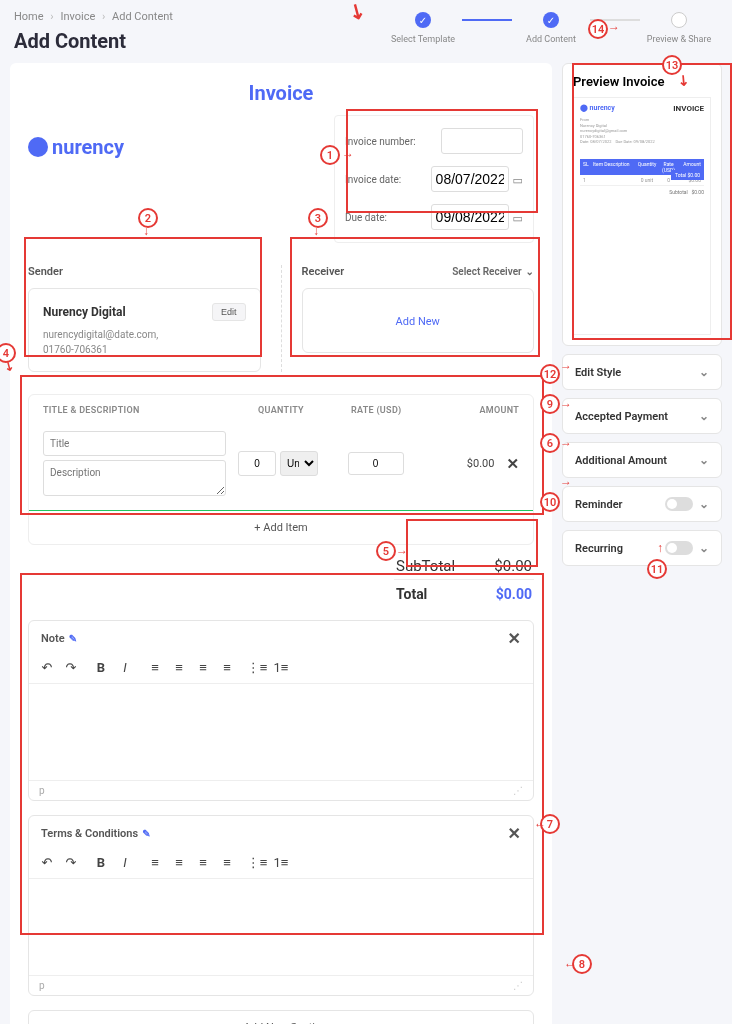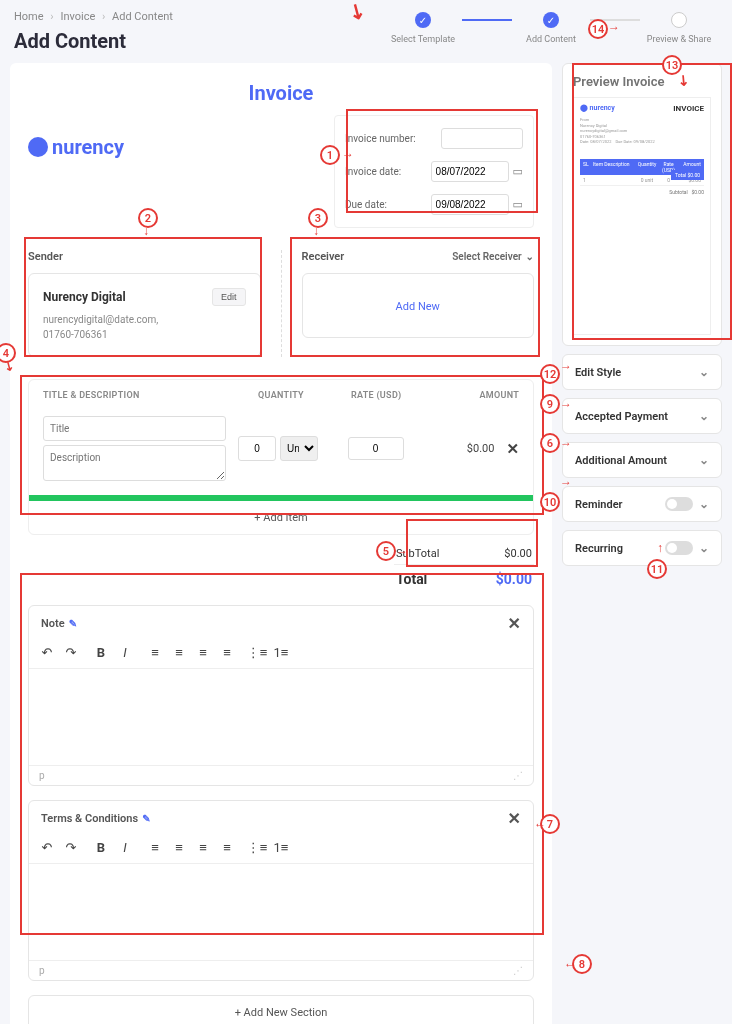--- a/index.html
+++ b/index.html
@@ -20,21 +20,21 @@
 .save-btn { background: #4f6af5; color: #fff; border: none; padding: 8px 14px; border-radius: 4px; font-size: 11px; font-weight: 600; cursor: pointer; display: flex; align-items: center; gap: 4px; }
 .callout { position: absolute; width: 20px; height: 20px; border: 2px solid #e53935; border-radius: 50%; color: #e53935; font-size: 11px; display: flex; align-items: center; justify-content: center; font-weight: 600; background: #fff; z-index: 10; }
 .main-wrap { display: flex; gap: 10px; padding: 0 10px 10px; position: relative; }
 .main-card { background: #fff; border-radius: 6px; padding: 18px; flex: 1; position: relative; }
 .side-panel { width: 160px; display: flex; flex-direction: column; gap: 8px; }
 .inv-title { color: #4f6af5; font-size: 20px; font-weight: 700; text-align: center; margin-bottom: 10px; }
 .logo { display: flex; align-items: center; gap: 4px; color: #4f6af5; font-size: 20px; font-weight: 700; margin-top: 20px; }
 .logo-icon { width: 20px; height: 20px; border-radius: 50%; background: #4f6af5; position: relative; }
 .meta-table { border: 1px solid #eee; border-radius: 4px; padding: 6px 10px; margin-left: auto; width: 200px; }
 .meta-row { display: flex; align-items: center; justify-content: space-between; font-size: 10px; color: #666; padding: 6px 0; }
-.meta-row input { width: 78px; font-size: 10px; padding: 4px; border: 1px solid #ddd; border-radius: 3px; }
+.meta-row input { width: 78px; font-size: 14px; padding: 4px; border: 1px solid #ddd; border-radius: 3px; text-align: right; }
 .redbox { position: absolute; border: 2px solid #e53935; pointer-events: none; z-index: 5; }
 .two-col { display: flex; gap: 20px; margin-top: 22px; }
 .col { flex: 1; }
 .col-title { font-size: 11px; font-weight: 600; color: #555; margin-bottom: 10px; display: flex; justify-content: space-between; align-items: center; }
 .sender-card { border: 1px solid #e5e5e5; border-radius: 6px; padding: 14px; background: #fff; }
 .sender-name { font-weight: 700; font-size: 12px; margin-bottom: 6px; display: flex; justify-content: space-between; align-items: center; }
 .edit-btn { background: #f5f5f7; border: 1px solid #e5e5e5; font-size: 9px; padding: 3px 8px; border-radius: 3px; cursor: pointer; color:#555; }
 .sender-meta { font-size: 10px; color: #888; line-height: 1.5; }
 .select-receiver { font-size: 10px; color: #666; display: flex; align-items: center; gap: 4px; cursor: pointer; }
 .receiver-box { border: 1px solid #e5e5e5; border-radius: 6px; padding: 24px; text-align: center; background:#fff; }
@@ -48,40 +48,40 @@
 .col-a { flex: 1; text-align: right; }
 .item-row { display: flex; align-items: center; padding: 6px 14px 14px; gap: 6px; justify-content: flex-end; }
 .td-inputs { flex: 2; display: flex; flex-direction: column; gap: 4px; }
 .td-inputs input, .td-inputs textarea { border: 1px solid #ddd; border-radius: 3px; padding: 6px; font-size: 10px; font-family: inherit; resize: vertical; color:#666; }
 .qty-group { flex: 1; display: flex; gap: 4px; justify-content: center; }
 .qty-group input, .qty-group select { width: 38px; border: 1px solid #ddd; border-radius: 3px; padding: 5px 2px; font-size: 10px; text-align: center; }
 .rate-input { flex: 1; text-align: center; }
 .rate-input input { width: 56px; border: 1px solid #ddd; border-radius: 3px; padding: 5px; font-size: 10px; text-align: center; }
 .amount-cell { flex: 1; text-align: right; font-size: 11px; color: #444; display: flex; justify-content: flex-end; align-items: center; gap: 12px; }
 .remove-x { font-size: 15px; color: #444; cursor: pointer; font-weight: 600; }
-.add-item { text-align: center; font-size: 11px; padding: 10px; border-top: 6px solid #22c55e; cursor: pointer; color: #555; }
+.add-item { text-align: center; font-size: 11px; padding: 10px; border-top: 1px solid #22c55e; cursor: pointer; color: #555; }
 .totals { margin-top: 8px; margin-left: auto; width: 140px; }
-.totals-row { display: flex; justify-content: space-between; font-size: 11px; padding: 4px 2px; }
+.totals-row { display: flex; justify-content: space-between; font-size: 15px; padding: 4px 2px; }
 .totals-row.total { font-weight: 700; font-size: 14px; color: #4f6af5; border-top: 1px solid #eee; padding-top: 6px; }
 .totals-row.total .lbl { color: #333; }
 .editor-block { border: 1px solid #e5e5e5; border-radius: 6px; margin-top: 14px; }
 .editor-title { display: flex; justify-content: space-between; align-items: center; padding: 8px 12px; font-size: 11px; font-weight: 600; color: #555; }
 .editor-title .close { font-size: 16px; cursor: pointer; color: #555; font-weight:600; }
 .toolbar { display: flex; gap: 14px; padding: 4px 10px 8px; align-items: center; color: #444; border-bottom: 1px solid #eee; }
 .tb-group { display: flex; gap: 8px; }
 .tb-btn { cursor: pointer; font-size: 13px; display: inline-flex; width:16px; justify-content:center; }
 .editor-body { min-height: 96px; padding: 8px; }
 .editor-footer { font-size: 10px; color: #aaa; padding: 4px 10px; border-top: 1px solid #eee; display: flex; justify-content: space-between; }
 .add-section { border: 1px solid #e5e5e5; border-radius: 6px; padding: 10px; text-align: center; font-size: 11px; color: #555; margin-top: 14px; cursor: pointer; }
 .side-box { background: #fff; border: 1px solid #e5e5e5; border-radius: 6px; padding: 10px 12px; font-size: 11px; color: #333; font-weight: 600; display: flex; justify-content: space-between; align-items: center; cursor: pointer; }
 .chev { color: #888; font-size: 12px; }
 .toggle { width: 28px; height: 14px; background: #ddd; border-radius: 8px; position: relative; }
 .toggle::after { content: ""; position: absolute; left: 2px; top: 2px; width: 10px; height: 10px; background: #fff; border-radius: 50%; }
 .preview-card { background: #fff; border: 1px solid #e5e5e5; border-radius: 6px; padding: 10px; }
-.preview-title { font-size: 13px; font-weight: 600; margin-bottom: 8px; color: #737373; }
+.preview-title { font-size: 13px; font-weight: 600; margin-bottom: 8px; color: #000000; }
 .mini-invoice { border: 1px solid #eee; font-size: 6px; padding: 6px; height: 238px; position: relative; background:#fff; }
 .mini-logo { color: #4f6af5; font-weight: 700; font-size: 7px; }
 .mini-head { display: flex; justify-content: space-between; }
 .mini-title { font-weight: 700; font-size: 8px; }
 .mini-bar { background: #4f6af5; color: #fff; display: flex; font-size: 5px; padding: 2px 3px; margin-top: 14px; }
 .mini-bar span:nth-child(1){flex:0 0 10px;} .mini-bar span:nth-child(2){flex:2;} .mini-bar span:nth-child(3){flex:1;text-align:center;} .mini-bar span:nth-child(4){flex:1;text-align:center;} .mini-bar span:nth-child(5){flex:1;text-align:right;}
 .mini-row { display: flex; font-size: 5px; padding: 2px 3px; border-bottom:1px solid #f0f0f0; color:#999; }
 .mini-row span:nth-child(1){flex:0 0 10px;} .mini-row span:nth-child(2){flex:2;} .mini-row span:nth-child(3){flex:1;text-align:center;} .mini-row span:nth-child(4){flex:1;text-align:center;} .mini-row span:nth-child(5){flex:1;text-align:right;}
 .mini-total { position: absolute; right: 6px; top: 72px; background:#4f6af5; color:#fff; font-size:5px; padding:2px 4px; }
 .pencil-icon { color: #4f6af5; font-size: 10px; margin-left: 4px; }

